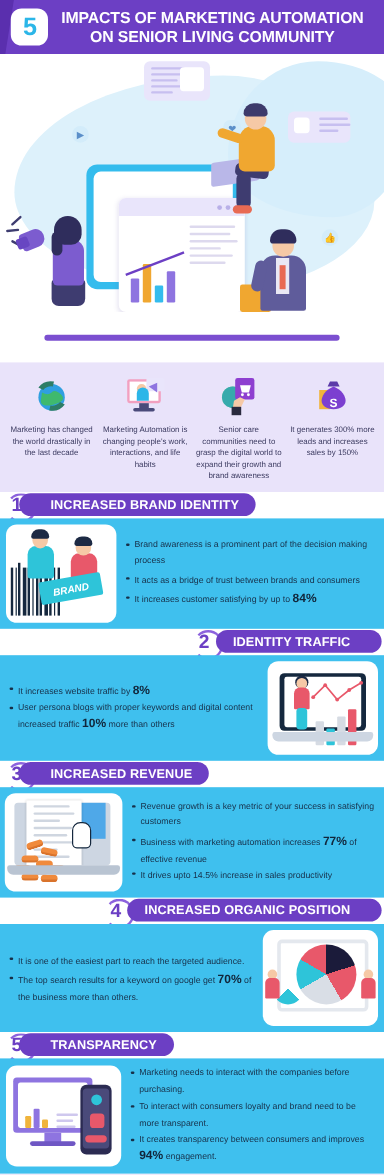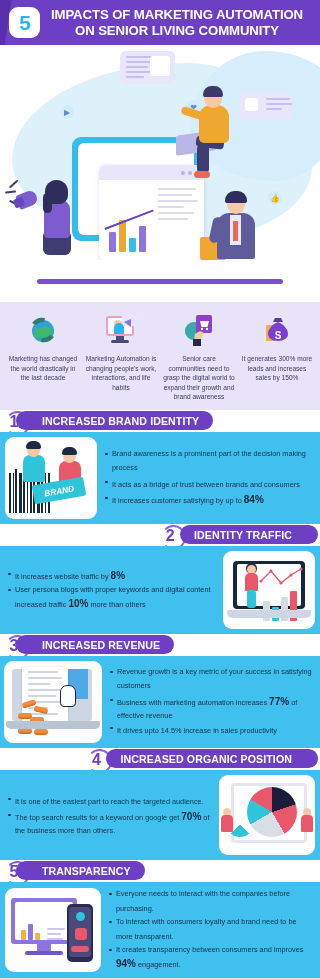--- a/index.html
+++ b/index.html
@@ -657,21 +657,21 @@
     <span class="s5-b" style="left:42px;bottom:32px;width:16px;height:2px;background:#cfc8ee;"></span>
     <div class="s5-stand"></div>
       <div class="s5-foot"></div>
     <div class="s5-phone"></div>
       <div class="s5-phone-in"></div>
     <div class="s5-chk"></div>
     <div class="s5-heart"></div>
     <div class="s5-btn"></div>
   </div>
   <ul class="bullets">
-    <li><span>Everyone needs to interact with the companies before purchasing.</span><b></b><span></span></li>
+    <li><span>Marketing needs to interact with the companies before purchasing.</span><b></b><span></span></li>
     <li><span>To interact with consumers loyalty and brand need to be more transparent.</span><b></b><span></span></li>
     <li><span>It creates transparency between consumers and improves </span><b>94%</b><span> engagement.</span></li>
   </ul>
 </div>
 
 <div class="compare">
   
   
 </div>
 

